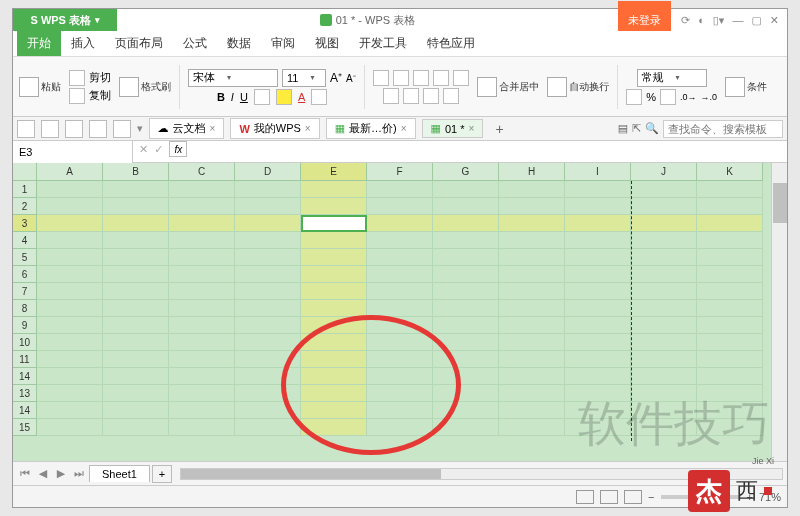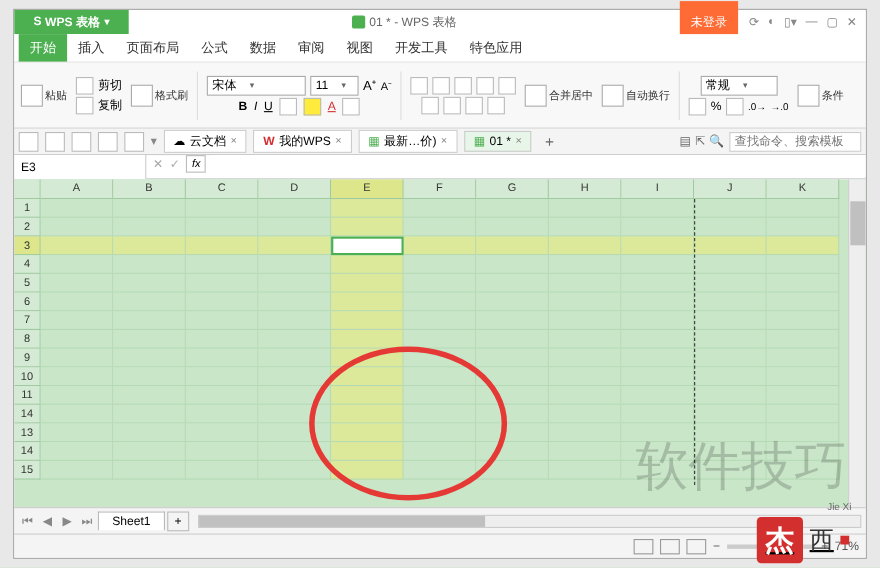--- a/index.html
+++ b/index.html
@@ -66,21 +66,21 @@
 .sheet-tab{padding:2px 12px;background:#fff;border:1px solid #bbb;border-bottom:none;cursor:pointer;}
 .add-sheet{width:20px;height:18px;border:1px solid #bbb;display:flex;align-items:center;justify-content:center;cursor:pointer;}
 
 .status{height:22px;border-top:1px solid #ccc;background:#f4f4f4;display:flex;align-items:center;font-size:11px;padding:0 6px;color:#555;}
 .status .right{margin-left:auto;display:flex;gap:6px;align-items:center;}
 .view-btn{width:18px;height:14px;border:1px solid #999;cursor:pointer;}
 .zoom-slider{width:80px;height:4px;background:#ccc;position:relative;}
 .zoom-slider .thumb{position:absolute;left:40px;top:-3px;width:8px;height:10px;background:#888;}
 
 .watermark{position:absolute;right:30px;bottom:60px;font-size:48px;color:rgba(0,0,0,0.18);font-weight:300;z-index:6;pointer-events:none;}
-.stamp{position:absolute;right:28px;bottom:4px;z-index:7;display:flex;align-items:center;gap:6px;text-decoration:underline;}
+.stamp{position:absolute;right:28px;bottom:4px;z-index:7;display:flex;align-items:center;gap:6px;}
 .stamp .red{width:42px;height:42px;background:#d32f2f;color:#fff;font-size:26px;font-weight:bold;display:flex;align-items:center;justify-content:center;border-radius:4px;}
 .stamp .txt{font-size:22px;color:#333;}
 .stamp .mini{position:absolute;right:-2px;bottom:46px;font-size:9px;color:#666;}
 .stamp .dot{width:8px;height:8px;background:#d32f2f;}
 
 .vscroll{position:absolute;right:0;top:0;bottom:0;width:16px;background:#eee;border-left:1px solid #ccc;}
 .vscroll .thumb{position:absolute;top:20px;width:14px;height:40px;background:#c0c0c0;left:1px;}
 .hscroll-track{flex:1;height:12px;background:#eee;margin-left:6px;border:1px solid #ccc;position:relative;}
 .hscroll-track .thumb{position:absolute;left:0;width:260px;height:10px;background:#c0c0c0;}
 

